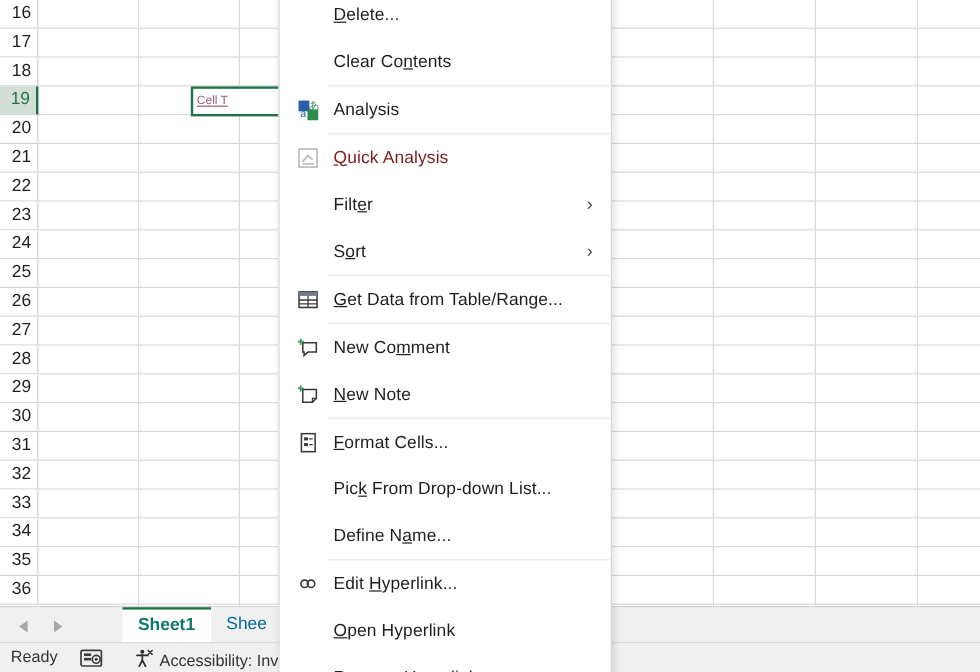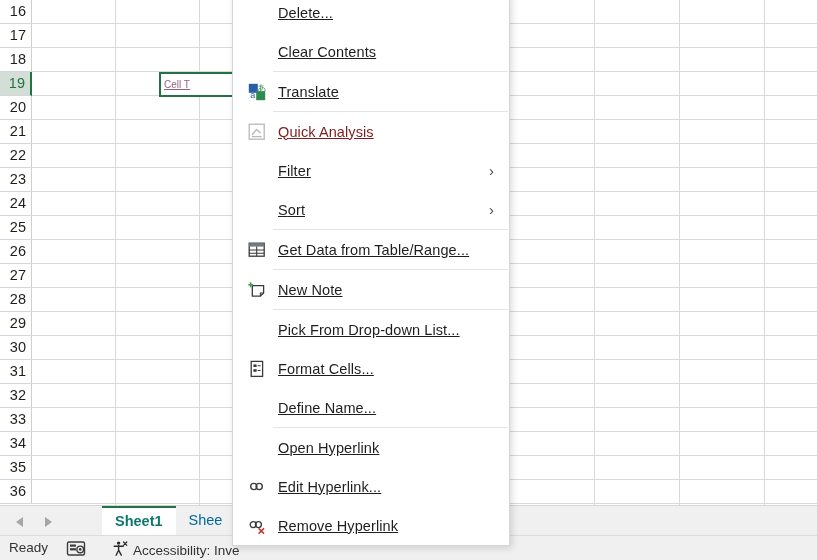--- a/index.html
+++ b/index.html
@@ -223,21 +223,20 @@
     height: 22px;
     flex: 0 0 26px;
     display: flex;
     align-items: center;
     justify-content: center;
     margin-right: 8px;
   }
   .mi .lbl {
     flex: 1 1 auto;
     letter-spacing: 0.1px;
-    text-decoration: underline;
   }
   .mi .lbl u { text-decoration: underline; }
   .mi .chev {
     flex: 0 0 auto;
     margin-right: 15px;
     color: #4a4a4a;
     font-size: 15px;
     line-height: 1;
   }
   .sep {
@@ -362,21 +361,21 @@
       <div class="sep"></div>
       <div class="mi">
         <span class="ico">
           <svg width="18" height="18" viewBox="0 0 18 18">
             <rect x="0.8" y="0.8" width="9" height="9" fill="#2a5fa8"></rect>
             <text x="2.2" y="14.6" font-size="9" font-family="Liberation Sans, sans-serif" fill="#2a5fa8">a</text>
             <rect x="8.2" y="8.2" width="9" height="9" fill="#2e8b4f"></rect>
             <text x="9.2" y="8.2" font-size="9" font-family="Liberation Sans, sans-serif" fill="#2e8b4f">あ</text>
           </svg>
         </span>
-        <span class="lbl">Translate</span>
+        <span class="lbl">Analysis</span>
       </div>
       <div class="sep"></div>
       <div class="mi disabled">
         <span class="ico">
           <svg width="18" height="18" viewBox="0 0 18 18">
             <rect x="1.2" y="1.2" width="15" height="15" fill="none" stroke="#b8b8b8" stroke-width="1.3"></rect>
             <path d="M4 12 L8.5 6.5 L12.5 10" fill="none" stroke="#b8b8b8" stroke-width="1.3"></path>
             <path d="M4 13.6 L13.6 13.6" stroke="#b8b8b8" stroke-width="1.3"></path>
           </svg>
         </span>
@@ -400,60 +399,69 @@
             <rect x="1.2" y="2.2" width="15" height="3.4" fill="#6f7b88"></rect>
             <path d="M1.2 9 H16.2 M1.2 12.2 H16.2 M8.7 5.6 V15.2" stroke="#3b3b3b" stroke-width="1.1"></path>
           </svg>
         </span>
         <span class="lbl"><u>G</u>et Data from Table/Range...</span>
       </div>
       <div class="sep"></div>
       <div class="mi">
         <span class="ico">
           <svg width="18" height="18" viewBox="0 0 18 18">
+            <path d="M4.3 4.6 H15.6 V12.4 H8.6 L5.4 15.2 V12.4 H4.3 Z" fill="none" stroke="#3b3b3b" stroke-width="1.3"></path>
+            <path d="M2.6 1.2 V6.2 M0.3 3.7 H5.1" stroke="#3f9a55" stroke-width="1.5"></path>
+          </svg>
+        </span>
+        <span class="lbl">New Co<u>m</u>ment</span>
+      </div>
+      <div class="mi">
+        <span class="ico">
+          <svg width="18" height="18" viewBox="0 0 18 18">
             <path d="M4.3 4.6 H15.6 V12 L12.4 15.2 H4.3 Z" fill="none" stroke="#3b3b3b" stroke-width="1.3"></path>
             <path d="M12.4 15.2 V12 H15.6" fill="none" stroke="#3b3b3b" stroke-width="1.1"></path>
             <path d="M2.6 1.2 V6.2 M0.3 3.7 H5.1" stroke="#3f9a55" stroke-width="1.5"></path>
           </svg>
         </span>
         <span class="lbl"><u>N</u>ew Note</span>
       </div>
       <div class="sep"></div>
-      <div class="mi">
-        <span class="ico"></span>
-        <span class="lbl">Pic<u>k</u> From Drop-down List...</span>
-      </div>
       <div class="mi">
         <span class="ico">
           <svg width="18" height="18" viewBox="0 0 18 18">
             <rect x="3.2" y="1.4" width="11.4" height="15" fill="none" stroke="#3b3b3b" stroke-width="1.3"></rect>
             <rect x="5.4" y="4.4" width="3.2" height="2.6" fill="#3b3b3b"></rect>
             <rect x="5.4" y="9.2" width="3.2" height="2.6" fill="#3b3b3b"></rect>
             <path d="M9.6 5.7 H12.6 M9.6 10.5 H12.6" stroke="#3b3b3b" stroke-width="1.1"></path>
           </svg>
         </span>
         <span class="lbl"><u>F</u>ormat Cells...</span>
       </div>
       <div class="mi">
         <span class="ico"></span>
+        <span class="lbl">Pic<u>k</u> From Drop-down List...</span>
+      </div>
+      <div class="mi">
+        <span class="ico"></span>
         <span class="lbl">Define N<u>a</u>me...</span>
       </div>
       <div class="sep"></div>
-      <div class="mi">
-        <span class="ico"></span>
-        <span class="lbl"><u>O</u>pen Hyperlink</span>
-      </div>
       <div class="mi">
         <span class="ico">
           <svg width="18" height="18" viewBox="0 0 18 18">
             <path d="M5.8 5.4 a3.1 3.1 0 1 0 0 6.2 a3.1 3.1 0 1 0 0 -6.2 Z" fill="none" stroke="#3b3b3b" stroke-width="1.35"></path>
             <path d="M11.2 5.4 a3.1 3.1 0 1 0 0 6.2 a3.1 3.1 0 1 0 0 -6.2 Z" fill="none" stroke="#3b3b3b" stroke-width="1.35"></path>
           </svg>
         </span>
         <span class="lbl">Edit <u>H</u>yperlink...</span>
+      </div>
+      <div class="mi">
+        <span class="ico"></span>
+        <span class="lbl"><u>O</u>pen Hyperlink</span>
       </div>
       <div class="mi">
         <span class="ico">
           <svg width="18" height="18" viewBox="0 0 18 18">
             <path d="M5.2 4.6 a3 3 0 1 0 0 6 a3 3 0 1 0 0 -6 Z" fill="none" stroke="#3b3b3b" stroke-width="1.35"></path>
             <path d="M10.4 4.6 a3 3 0 1 0 0 6 a3 3 0 1 0 0 -6 Z" fill="none" stroke="#3b3b3b" stroke-width="1.35"></path>
             <path d="M10.6 11.4 L16 16.6 M16 11.4 L10.6 16.6" stroke="#c0392b" stroke-width="1.5"></path>
           </svg>
         </span>
         <span class="lbl"><u>R</u>emove Hyperlink</span>

